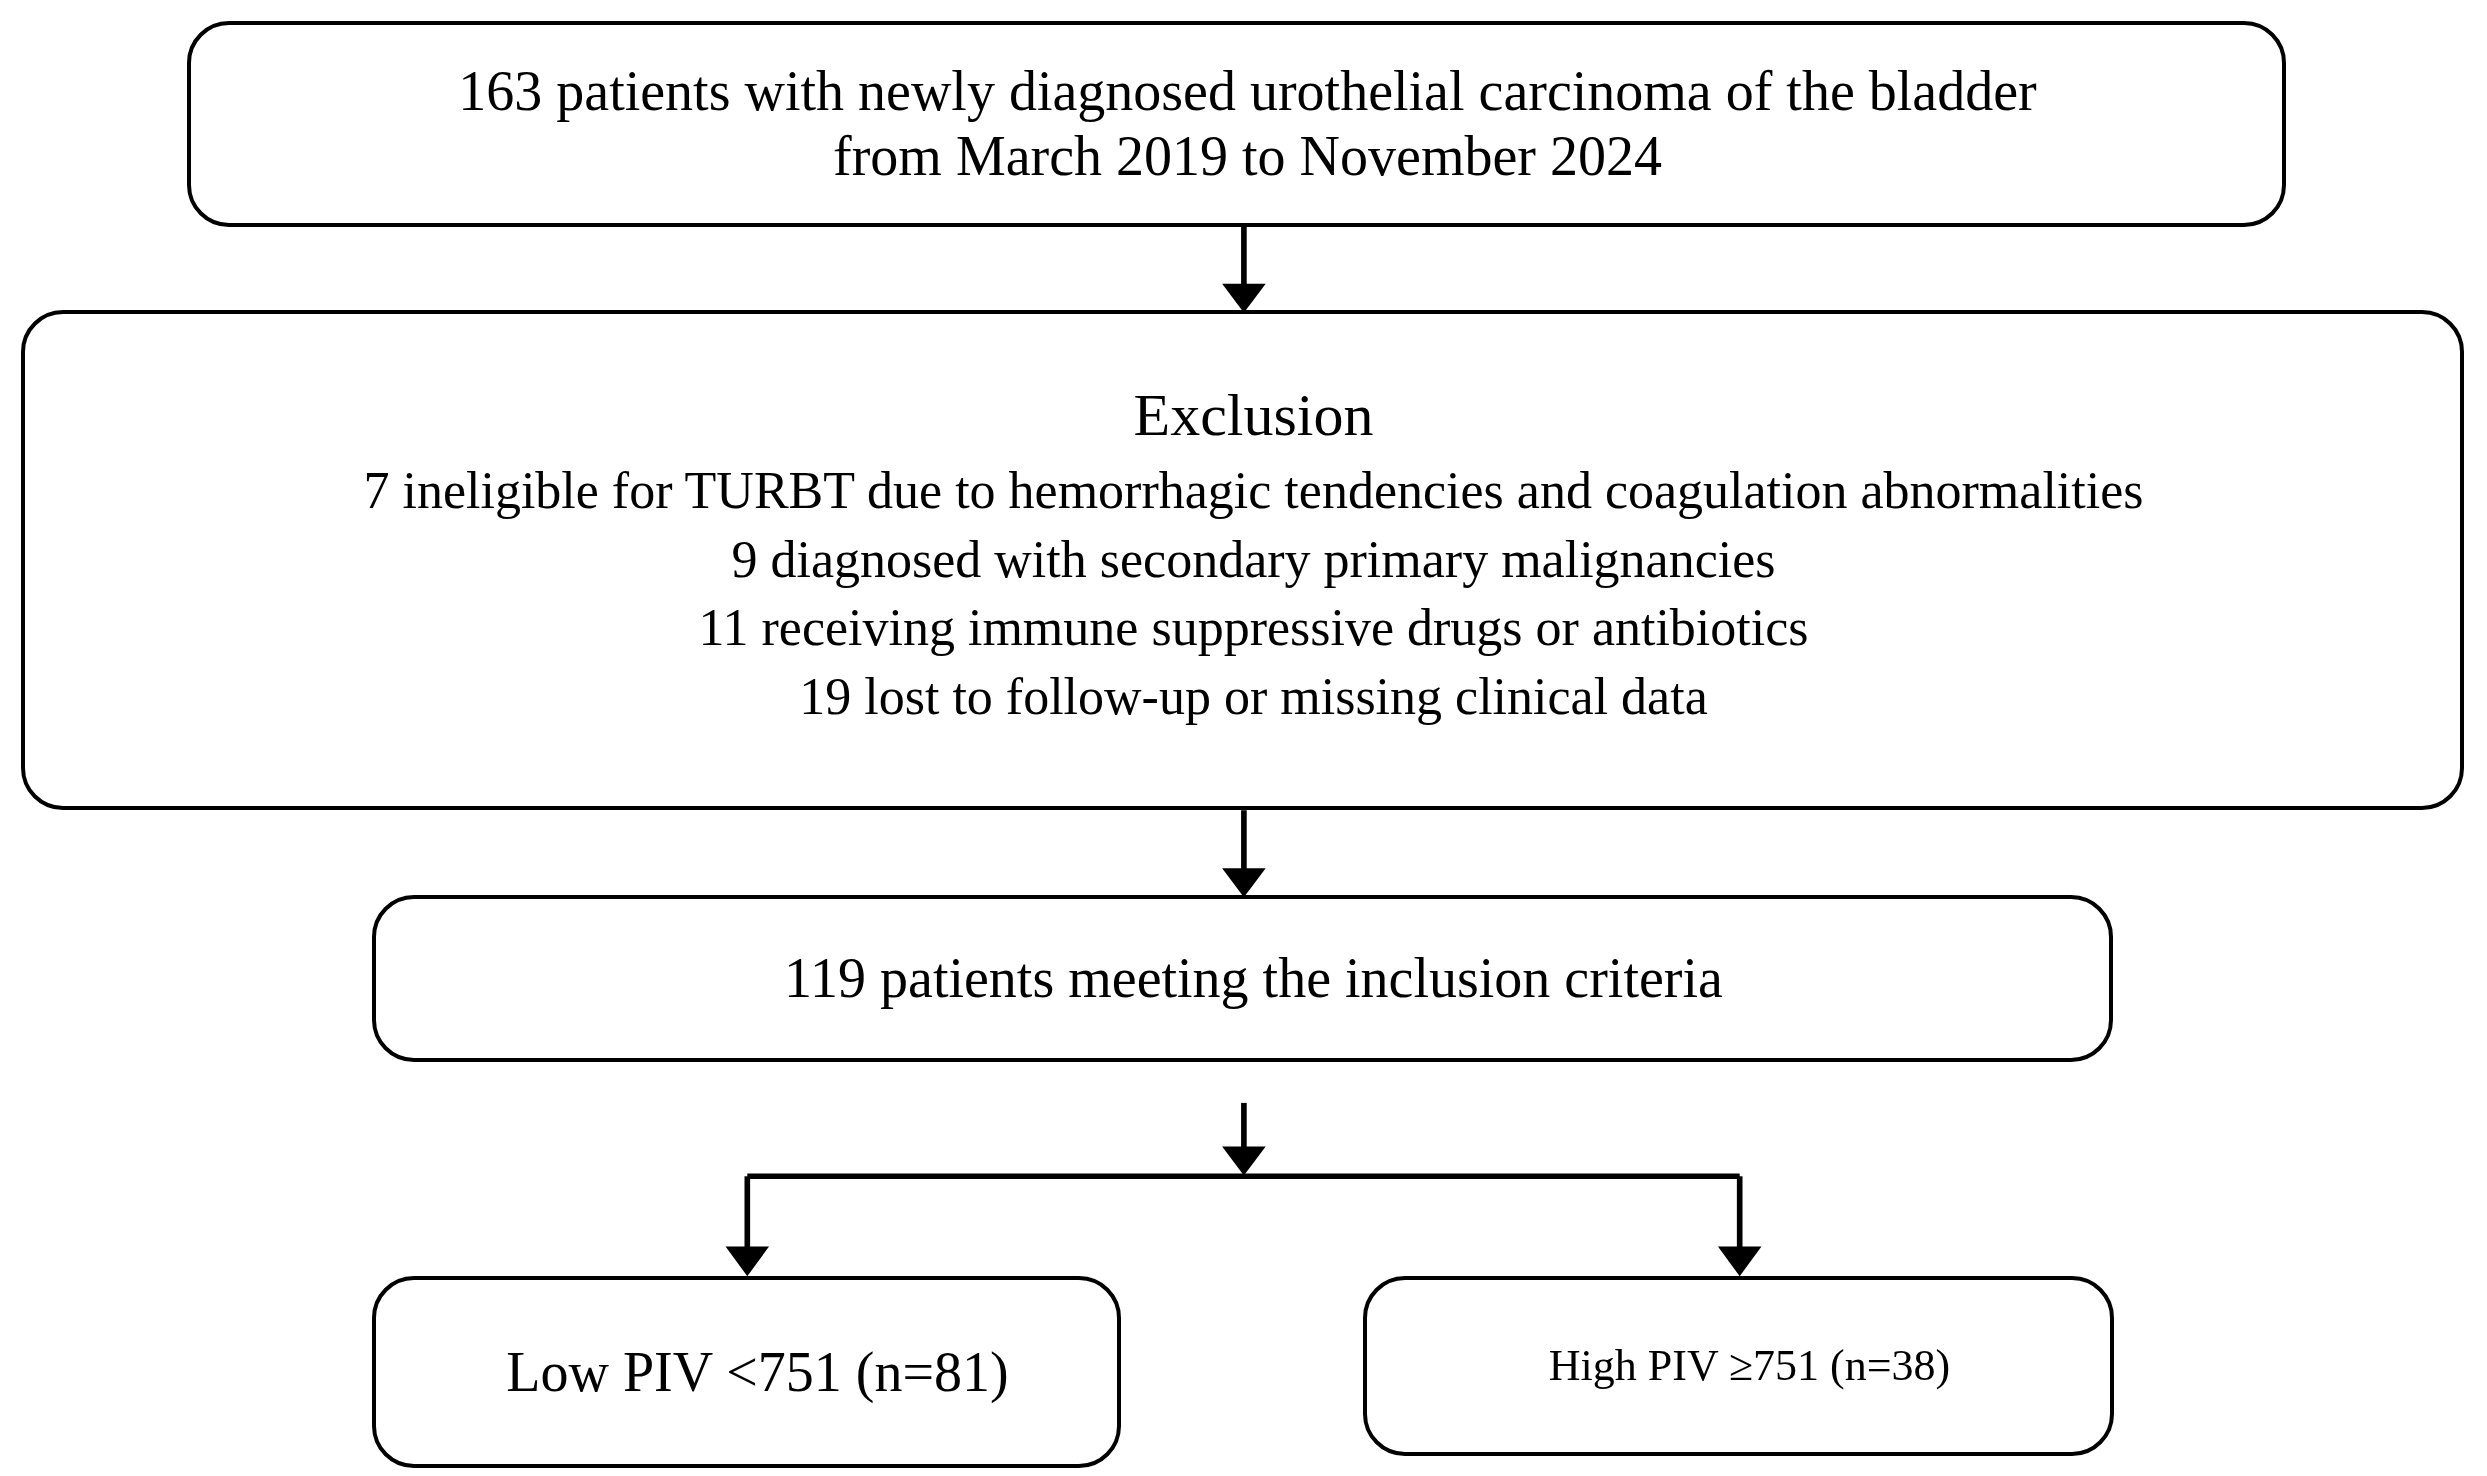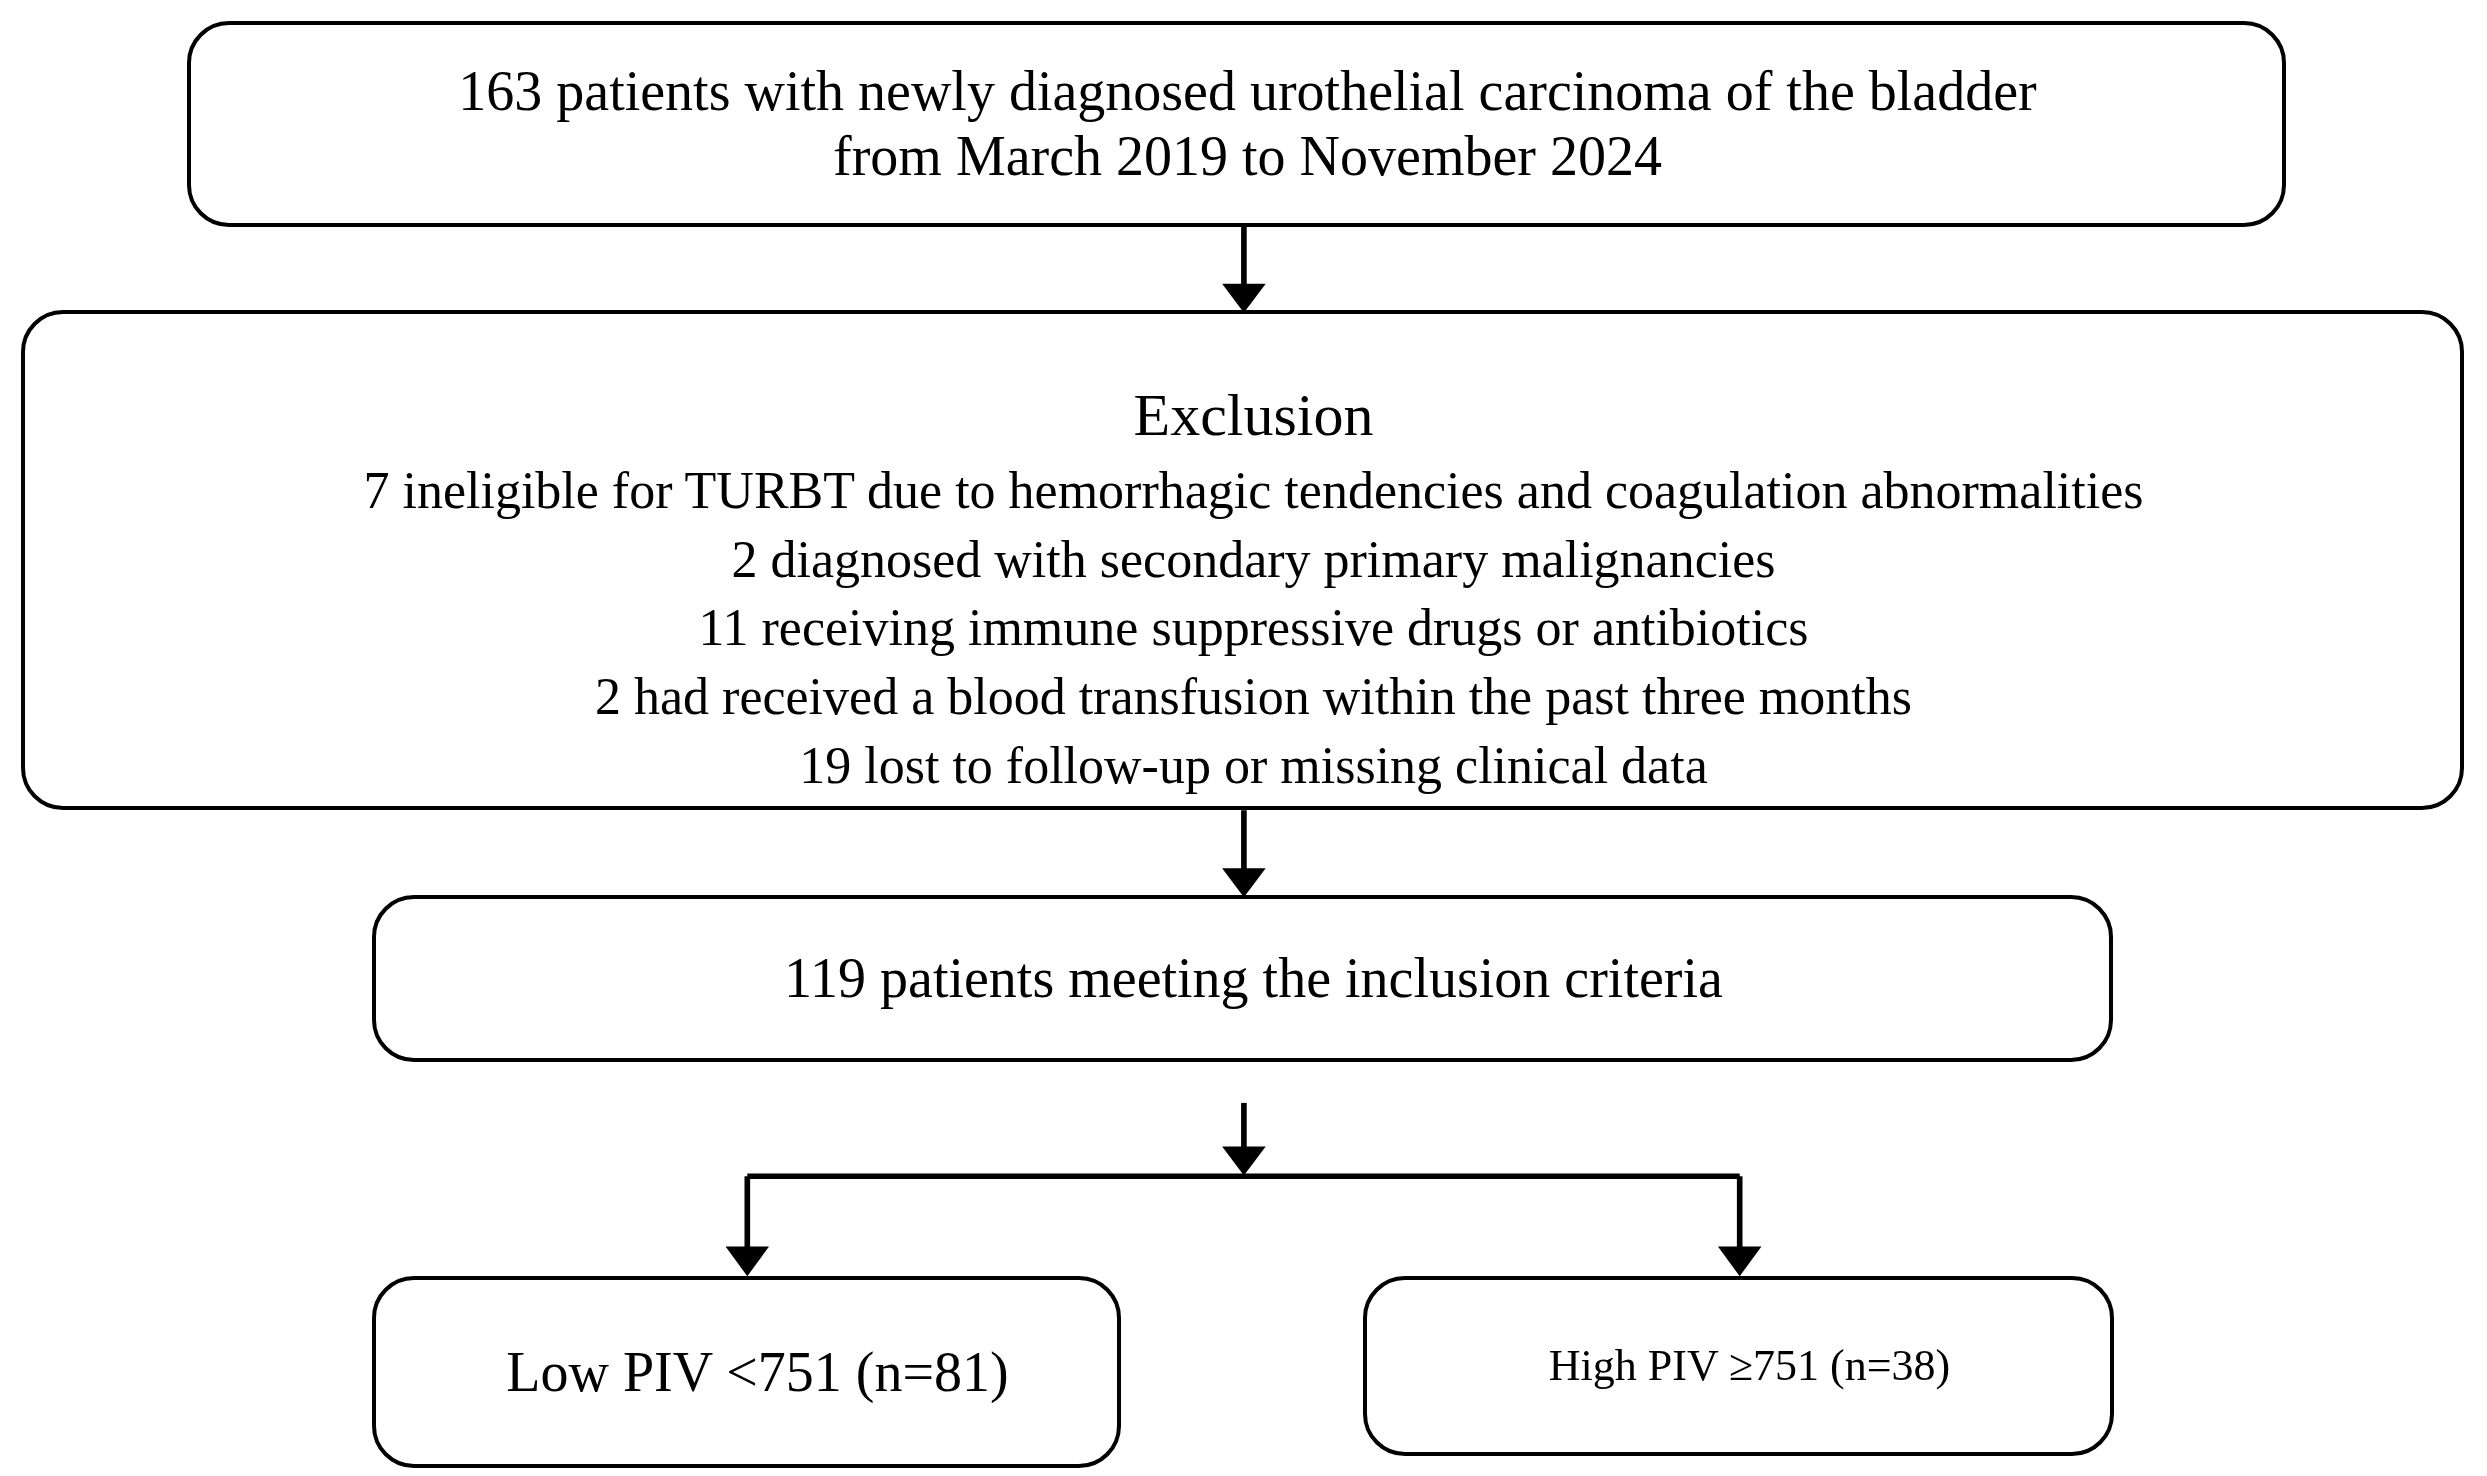--- a/index.html
+++ b/index.html
@@ -148,23 +148,22 @@
   </svg>
 
   <div class="node-box" id="box-cohort">
     <span class="node-line">163 patients with newly diagnosed urothelial carcinoma of the bladder</span>
     <span class="node-line">from March 2019 to November 2024</span>
   </div>
 
   <div class="node-box" id="box-exclusion">
     <span class="node-line exclusion-heading">Exclusion</span>
     <span class="node-line">7 ineligible for TURBT due to hemorrhagic tendencies and coagulation abnormalities</span>
-    <span class="node-line">2 diagnosed with secondary primary malignancies</span>
+    <span class="node-line">9 diagnosed with secondary primary malignancies</span>
     <span class="node-line">11 receiving immune suppressive drugs or antibiotics</span>
-    <span class="node-line">2 had received a blood transfusion within the past three months</span>
     <span class="node-line">19 lost to follow-up or missing clinical data</span>
   </div>
 
   <div class="node-box" id="box-inclusion">
     <span class="node-line">119 patients meeting the inclusion criteria</span>
   </div>
 
   <div class="node-box" id="box-piv-low">
     <span class="node-line">Low PIV &lt;751 (n=81)</span>
   </div>

